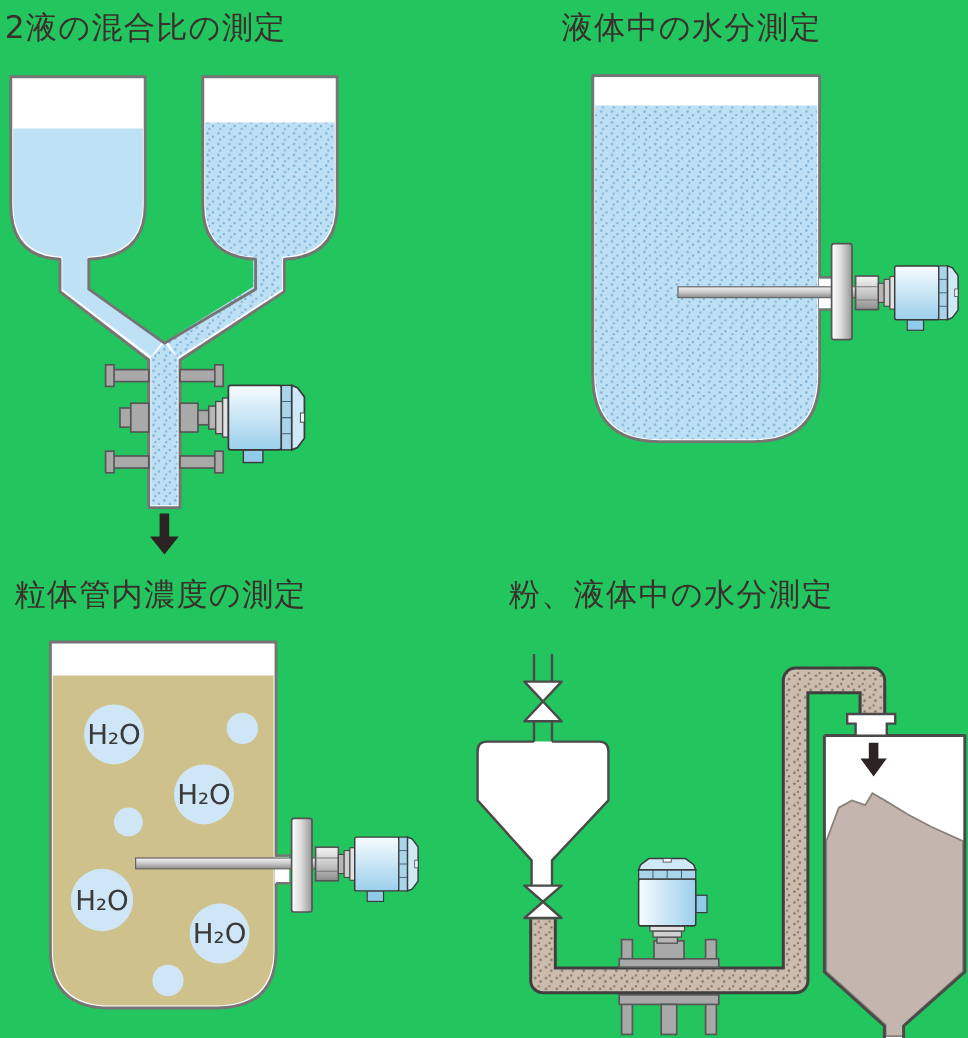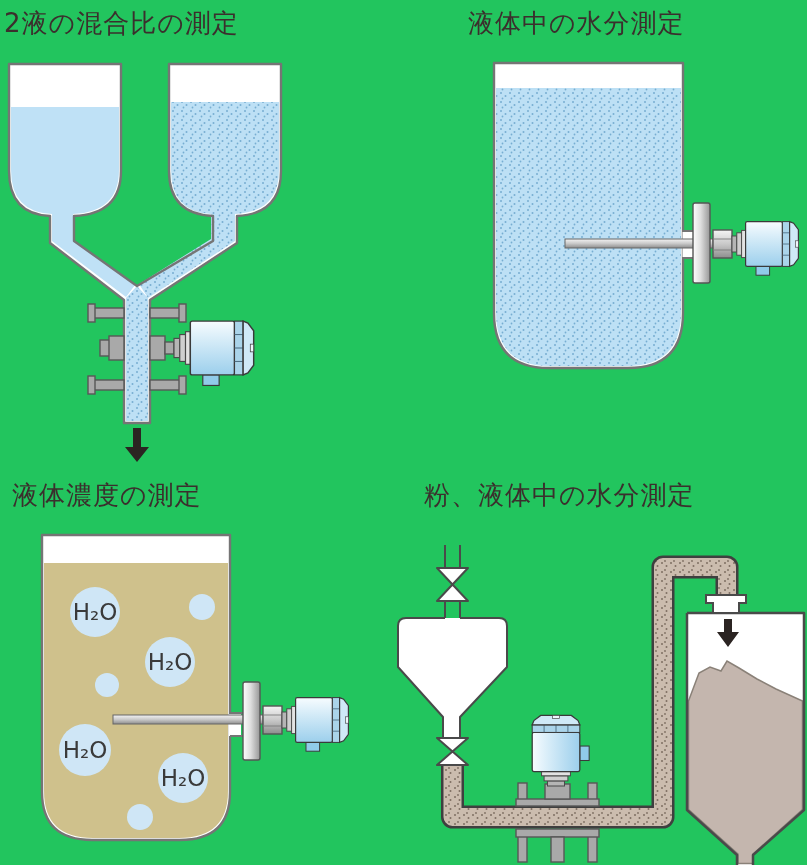--- a/index.html
+++ b/index.html
@@ -59,21 +59,21 @@
         <rect x="63" y="-28" width="9" height="56" fill="#aad4ea" stroke="#3a3a3a" stroke-width="1.2"></rect>
         <path d="M63,-14 h9 M63,0 h9 M63,14 h9" stroke="#46657a" stroke-width="1" fill="none"></path>
         <path d="M72,-28 L77,-26 L83,-18 L83,18 L77,26 L72,28 Z" fill="#cfe9f7" stroke="#3a3a3a" stroke-width="1.5"></path>
         <rect x="79.5" y="-4" width="3.5" height="8" fill="#eef7fc" stroke="#444" stroke-width="0.8"></rect>
       </g>
     </defs>
   </svg>
 
   <div class="panel-title" style="left:4px;top:6px">2液の混合比の測定</div>
   <div class="panel-title" style="left:468px;top:6px">液体中の水分測定</div>
-  <div class="panel-title" style="left:12px;top:478px">液体濃度の測定</div>
+  <div class="panel-title" style="left:12px;top:478px">粒体管内濃度の測定</div>
   <div class="panel-title" style="left:424px;top:478px">粉、液体中の水分測定</div>
 
   <svg style="left:0;top:55px" width="410" height="412" viewBox="0 0 410 412">
     <g>
       <path class="whitefill" d="M9,9 H121 V116 Q121,159 74,161 V186 L137,231 L213,186 V161 Q169,159 169,116 V9 H281 V116 Q281,159 237,161 V188 L150,245 V368 H124 V245 L50,188 V161 Q9,159 9,116 Z"></path>
       <path fill="#bfe1f6" d="M11,52 H119 V115 Q119,157 73,159 V185 L135,230 L126,242 L52,186 V159 Q11,157 11,115 Z"></path>
       <path fill="url(#patBlue)" d="M171,47 H279 V115 Q279,157 235,159 V186 L148,243 L139,229 L211,184 V159 Q171,157 171,115 Z"></path>
       <path fill="url(#patBlue)" d="M126,243 L137,231 L148,243 V366 H126 Z"></path>
       <path class="outline" d="M9,9 H121 V116 Q121,159 74,161 V186 L137,231 L213,186 V161 Q169,159 169,116 V9 H281 V116 Q281,159 237,161 V188 L150,245 V368 H124 V245 L50,188 V161 Q9,159 9,116 Z"></path>
     </g>

